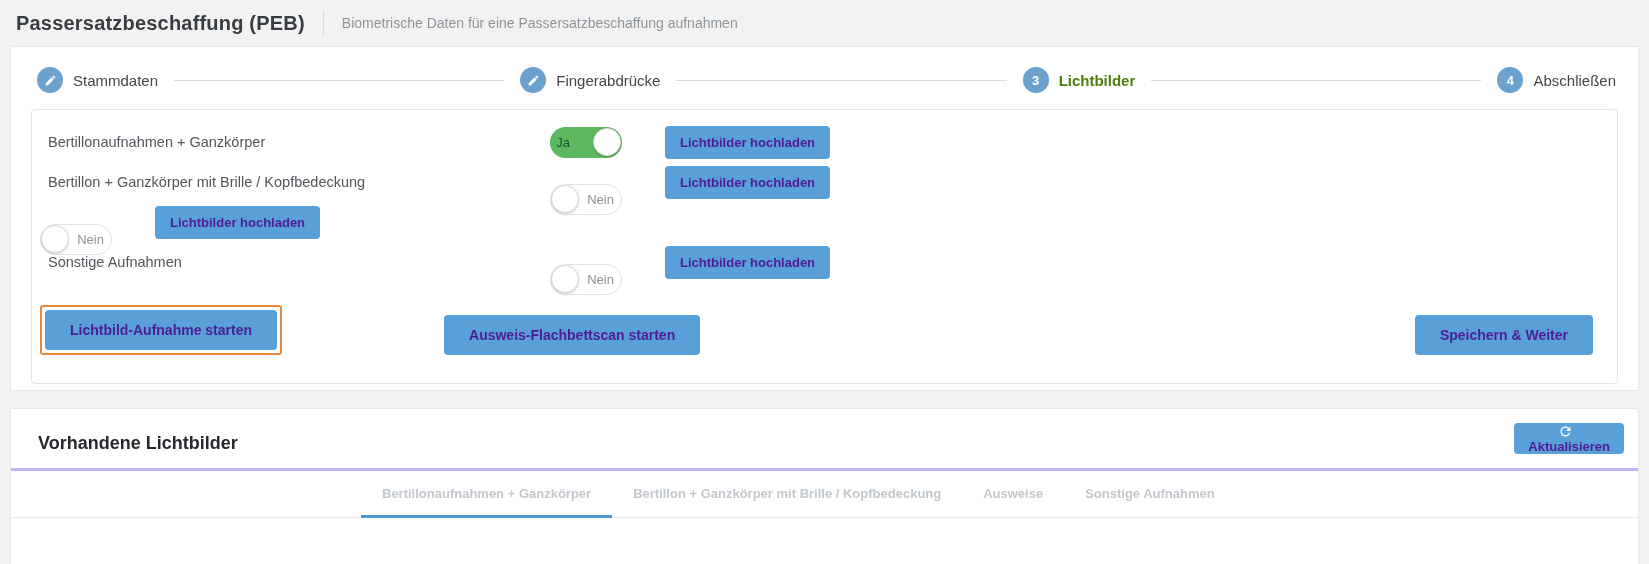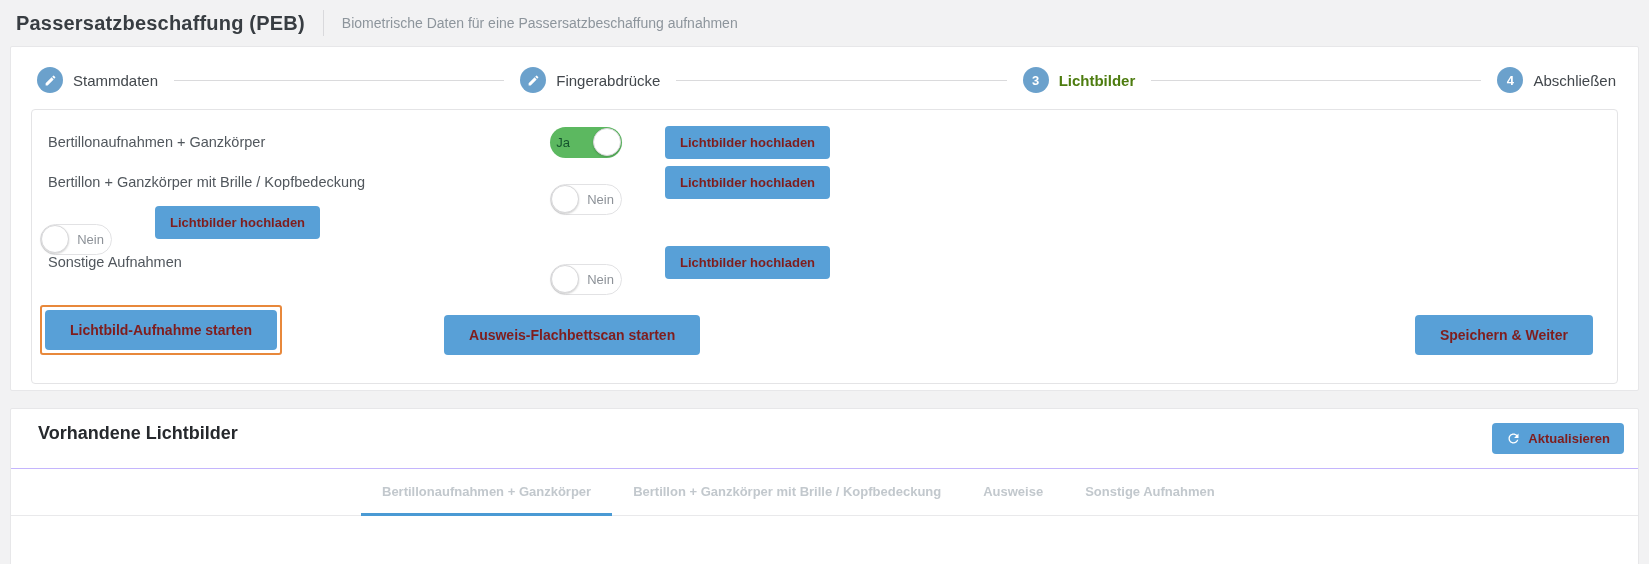--- a/index.html
+++ b/index.html
@@ -59,41 +59,41 @@
   .toggle.off .toggle-knob { left:0px; top:0px; }
   .toggle-text {
     position:absolute; top:0; height:100%; display:flex; align-items:center; justify-content:center;
     font-size:13px;
   }
   .toggle.on  .toggle-text { left:0; right:46px; color:#14532d; }
   .toggle.off .toggle-text { left:29px; right:0; color:#8d9298; }
 
   .btn {
     display:inline-flex; align-items:center; justify-content:center;
-    background:#58a0d7; color:#7f1d1d; border:none; border-radius:4px;
+    background:#58a0d7; color:#4c1d95; border:none; border-radius:4px;
     font-family:"Liberation Sans", sans-serif; font-weight:bold; cursor:pointer;
     white-space:nowrap;
   }
   .btn-upload { height:33px; padding:0 15px; font-size:13px; margin-left:43px; }
 
   .actions-row { display:flex; align-items:flex-end; margin-top:23px; padding:0 12px 0 0; }
   .btn-action { height:40px; padding:0 25px; font-size:14px; }
   .highlight-frame {
     display:inline-block; border:2px solid #e8883b; border-radius:3px; padding:3px;
   }
   .btn-scan { margin-left:162px; }
   .btn-save { margin-left:auto; }
 
   
   .photos-header {
-    display:flex; align-items:flex-start; padding:14px 14px 14px 27px;
-    border-bottom:1px solid #c4b5fd;
+    display:flex; align-items:flex-end; padding:14px 14px 14px 27px;
+    border-bottom:3px solid #c4b5fd;
   }
   .photos-title { font-size:18px; font-weight:bold; color:#26292d; }
-  .btn-refresh { height:31px; padding:0 14px; font-size:13px; margin-left:auto; }
+  .btn-refresh { height:31px; padding:0 14px; font-size:13px; margin-left:auto;flex-direction:column; }
   .btn-refresh svg { margin-right:7px; }
 
   .tabs { display:flex; align-items:stretch; height:47px; padding-left:350px;
           border-bottom:1px solid #e9e9eb; }
   .tab {
     display:flex; align-items:center; padding:0 21px; font-size:13px; font-weight:bold;
     color:#c2c8cd; white-space:nowrap; cursor:pointer; margin-bottom:-1px;
     border-bottom:3px solid transparent;
   }
   .tab.active { border-bottom-color:#4a9ad4; }

